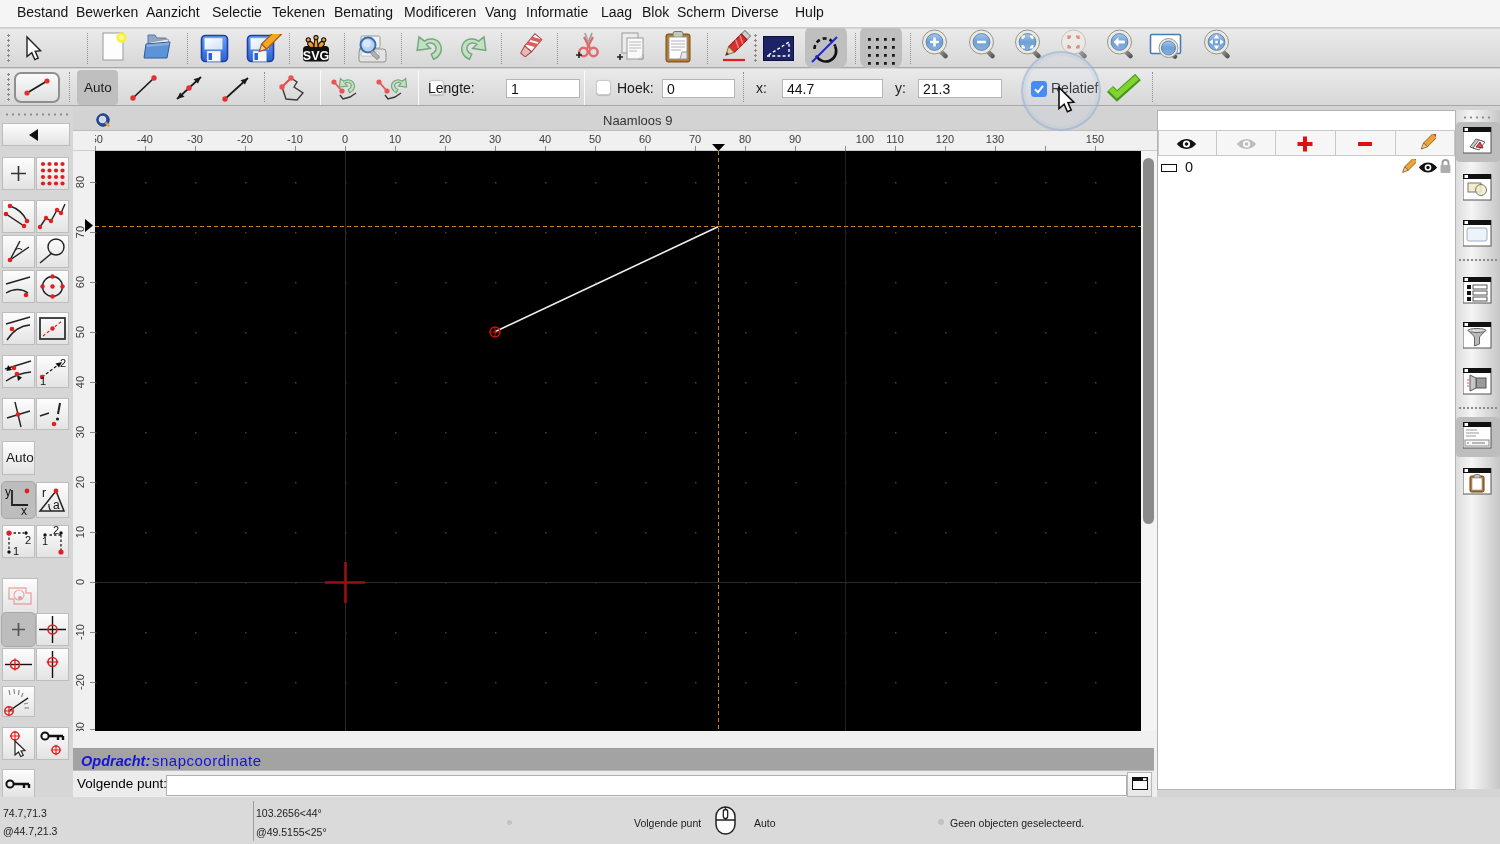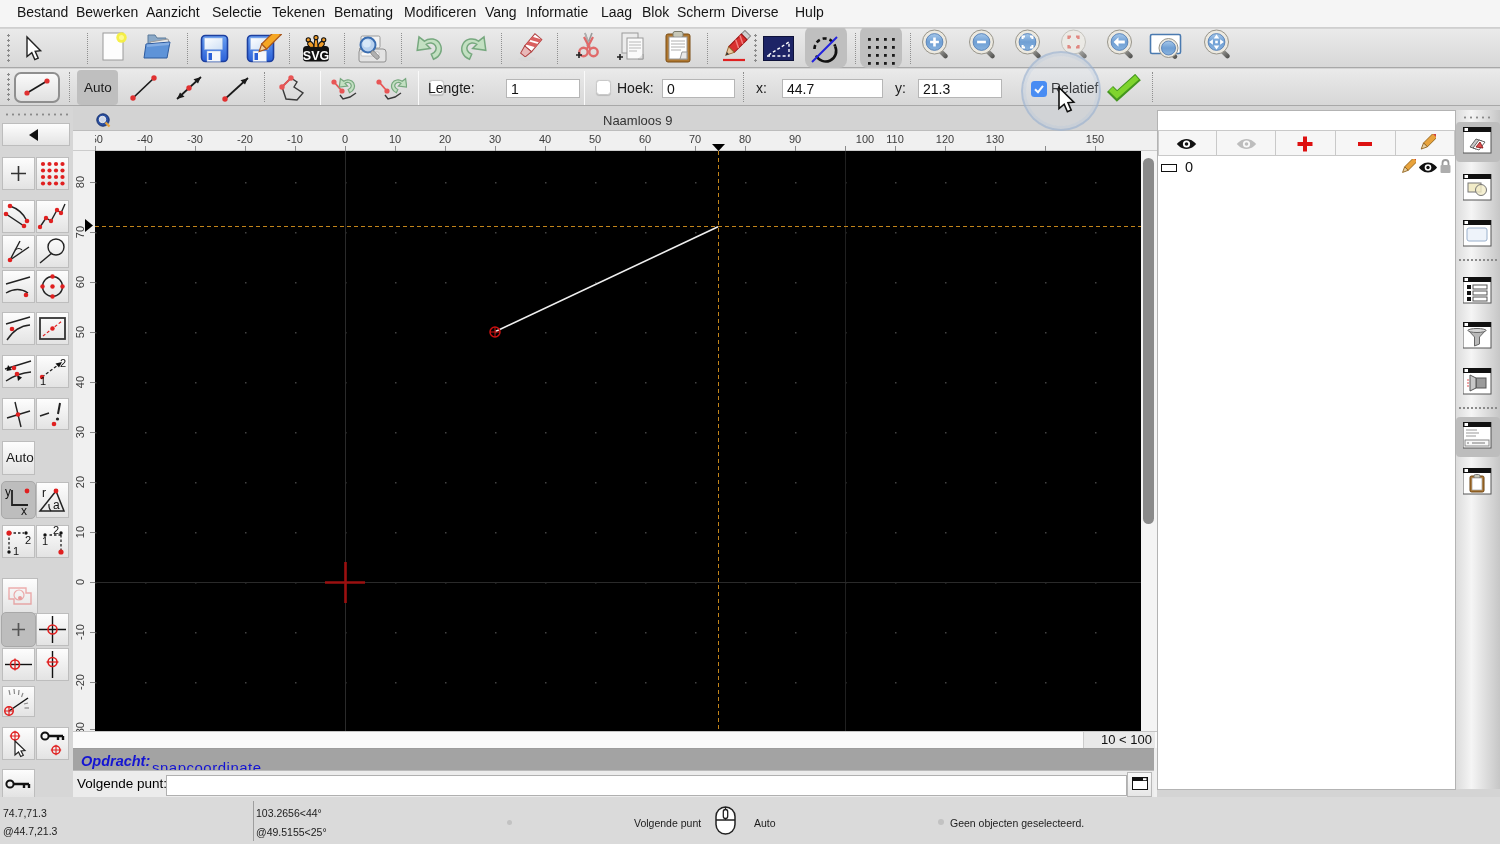--- a/index.html
+++ b/index.html
@@ -684,26 +684,23 @@
         <line x1="250.5" y1="411" x2="250.5" y2="452" stroke="#9b1010" stroke-width="2.6"></line>
         <line x1="400.5" y1="180.5" x2="623" y2="75.8" stroke="#efefef" stroke-width="1.6"></line>
         <circle cx="400" cy="181" r="5" fill="none" stroke="#cc1111" stroke-width="1.5"></circle>
         <line x1="395" y1="181" x2="405" y2="181" stroke="#cc1111" stroke-width="1"></line>
         <line x1="400" y1="176" x2="400" y2="186" stroke="#cc1111" stroke-width="1"></line>
       </svg>
     </div>
     <div id="vsb">
         <div class="thumb"></div>
       </div>
-    <div id="gstrip">
-        <div id="gcell">10 &lt; 100</div>
-      </div>
     <div id="cmd1">
         <span style="position:absolute;left:8px;top:4px;color:#1414d2;font-style:italic;font-weight:bold;font-size:14.5px;">Opdracht:</span>
-        <span style="position:absolute;left:79px;top:3px;color:#1414d2;font-size:15px;letter-spacing:.5px;margin-top:7px;">snapcoordinate</span>
+        <span style="position:absolute;left:79px;top:3px;color:#1414d2;font-size:15px;letter-spacing:.5px;">snapcoordinate</span>
       </div>
     <div id="cmd2">
         <span style="position:absolute;left:4px;top:5px;color:#000;font-size:13.5px;">Volgende punt:</span>
         <input style="">
       <div style="position:absolute;left:1054px;top:1px;width:25px;height:25px;background:linear-gradient(#fafafa,#e6e6e6);border:1px solid #b8b8b8;"></div>
       <svg style="position:absolute;left:1059px;top:6px;" width="16" height="13">
           <rect x="0.5" y="0.5" width="15" height="12" fill="#fff" stroke="#111"></rect>
           <rect x="0.5" y="0.5" width="15" height="3.5" fill="#111"></rect>
           <rect x="11" y="1.2" width="3.5" height="2" fill="#fff"></rect>
         </svg>

